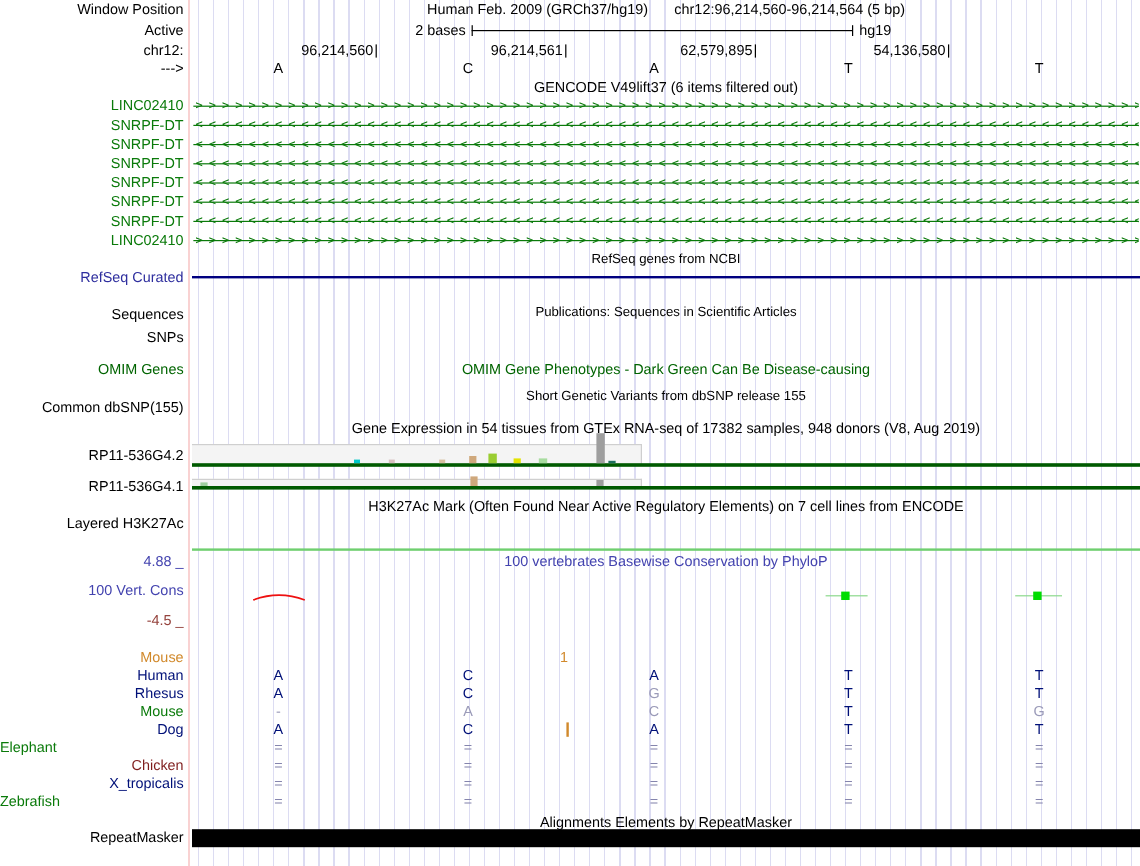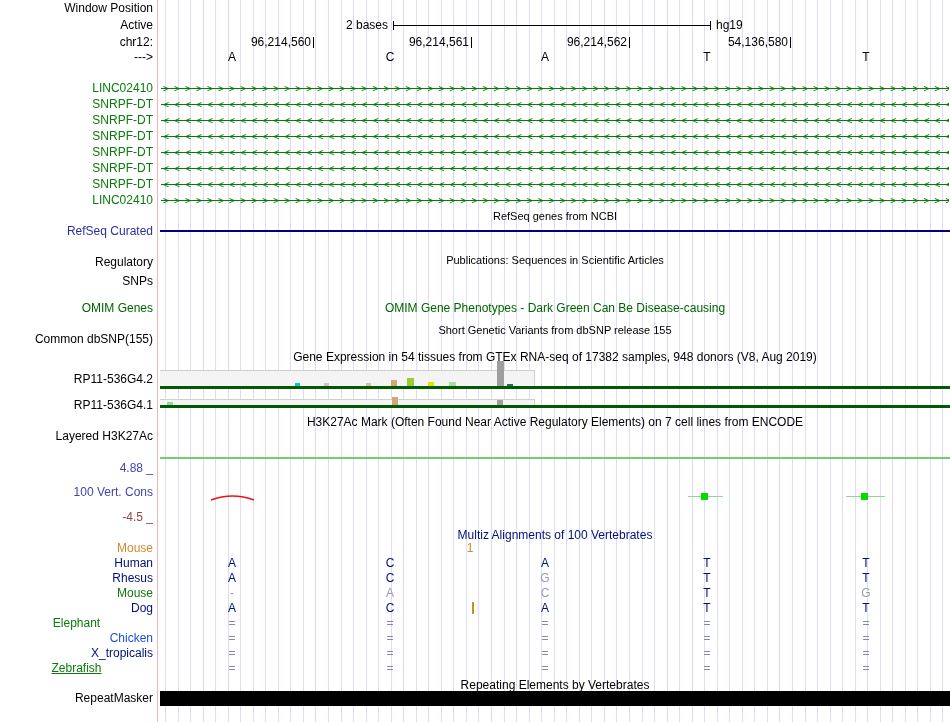--- a/index.html
+++ b/index.html
@@ -23,71 +23,76 @@
   .tick{position:absolute;width:1px;height:11px;background:#000;}
 </style>
 </head>
 <body>
 
 <div id="canvas">
   <div class="grid"></div>
   <div class="startline"></div>
 
   <div class="lbl" style="top:2px">Window Position</div>
+  <div class="hdrflex">
+    <span>Human Feb. 2009 (GRCh37/hg19)</span>
+    <span>chr12:96,214,560-96,214,564 (5 bp)</span>
+  </div>
 
   <div class="lbl" style="top:19px">Active</div>
   <div style="position:absolute;left:250px;top:19px;width:138px;text-align:right;line-height:13px">2 bases</div>
   <div style="position:absolute;left:393px;top:25px;width:317px;height:1px;background:#000"></div>
   <div class="tick" style="left:393px;top:21px;height:9px"></div>
   <div class="tick" style="left:710px;top:21px;height:9px"></div>
   <div style="position:absolute;left:716px;top:19px;line-height:13px">hg19</div>
 
   <div class="lbl" style="top:36px">chr12:</div>
   <div class="lbl" style="top:51px">---&gt;</div>
 
+  <div class="title" style="top:67px">GENCODE V49lift37 (6 items filtered out)</div>
 
   <div class="title small" style="top:210px">RefSeq genes from NCBI</div>
   <div class="lbl navy" style="top:225px">RefSeq Curated</div>
   <div style="position:absolute;left:160px;top:230px;width:790px;height:2px;background:#000080"></div>
 
   <div class="title small" style="top:254px">Publications: Sequences in Scientific Articles</div>
-  <div class="lbl" style="top:256px">Regulatory</div>
+  <div class="lbl" style="top:256px">Sequences</div>
   <div class="lbl" style="top:275px">SNPs</div>
 
   <div class="title dgreen" style="top:302px">OMIM Gene Phenotypes - Dark Green Can Be Disease-causing</div>
   <div class="lbl dgreen" style="top:302px">OMIM Genes</div>
 
   <div class="title small" style="top:324px">Short Genetic Variants from dbSNP release 155</div>
   <div class="lbl" style="top:333px">Common dbSNP(155)</div>
 
   <div class="title" style="top:351px">Gene Expression in 54 tissues from GTEx RNA-seq of 17382 samples, 948 donors (V8, Aug 2019)</div>
   <div class="lbl" style="top:373px">RP11-536G4.2</div>
   <div class="lbl" style="top:399px">RP11-536G4.1</div>
 
   <div class="title" style="top:416px">H3K27Ac Mark (Often Found Near Active Regulatory Elements) on 7 cell lines from ENCODE</div>
   <div class="lbl" style="top:430px">Layered H3K27Ac</div>
   <div style="position:absolute;left:160px;top:457px;width:790px;height:2px;background:#6fcf6f"></div>
 
+  <div class="title blue" style="top:462px">100 vertebrates Basewise Conservation by PhyloP</div>
   <div class="lbl blue" style="top:462px">4.88 _</div>
   <div class="lbl blue" style="top:486px">100 Vert. Cons</div>
   <div class="lbl maroon" style="top:511px">-4.5 _</div>
 
-  <div class="title mnavy" style="top:529px">Multiz Alignments of 100 Vertebrates</div>
   <div class="lbl orange" style="top:542px">Mouse</div>
   <div class="orange" style="position:absolute;left:464px;top:542px;width:12px;text-align:center;line-height:13px">1</div>
   <div style="position:absolute;left:472px;top:602px;width:2px;height:12px;background:#d1892b"></div>
 
-  <div class="title" style="top:679px">Repeating Elements by Vertebrates</div>
+  <div class="title" style="top:679px">Alignments Elements by RepeatMasker</div>
   <div class="lbl" style="top:692px">RepeatMasker</div>
   <div style="position:absolute;left:160px;top:691px;width:790px;height:15px;background:#000"></div>
 <div style="position: absolute; top: 36px; left: 207px; width: 104px; text-align: right; line-height: 13px;">96,214,560</div>
     <div style="position: absolute; top: 37px; left: 313px; width: 1px; height: 11px; background: rgb(0, 0, 0);"></div>
     <div style="position: absolute; top: 36px; left: 365px; width: 104px; text-align: right; line-height: 13px;">96,214,561</div>
     <div style="position: absolute; top: 37px; left: 471px; width: 1px; height: 11px; background: rgb(0, 0, 0);"></div>
-    <div style="position: absolute; top: 36px; left: 523px; width: 104px; text-align: right; line-height: 13px;">96,214,562</div>
+    <div style="position: absolute; top: 36px; left: 523px; width: 104px; text-align: right; line-height: 13px;">62,579,895</div>
     <div style="position: absolute; top: 37px; left: 629px; width: 1px; height: 11px; background: rgb(0, 0, 0);"></div>
     <div style="position: absolute; top: 36px; left: 684px; width: 104px; text-align: right; line-height: 13px;">54,136,580</div>
     <div style="position: absolute; top: 37px; left: 790px; width: 1px; height: 11px; background: rgb(0, 0, 0);"></div>
     <div style="position: absolute; top: 51px; left: 224px; width: 16px; text-align: center; line-height: 13px;">A</div>
     <div style="position: absolute; top: 51px; left: 382px; width: 16px; text-align: center; line-height: 13px;">C</div>
     <div style="position: absolute; top: 51px; left: 537px; width: 16px; text-align: center; line-height: 13px;">A</div>
     <div style="position: absolute; top: 51px; left: 699px; width: 16px; text-align: center; line-height: 13px;">T</div>
     <div style="position: absolute; top: 51px; left: 858px; width: 16px; text-align: center; line-height: 13px;">T</div>
     <div style="position: absolute; top: 82px; left: 0px; width: 153px; text-align: right; line-height: 13px; color: rgb(10, 122, 10);">LINC02410</div>
     <div style="position: absolute; top: 82px; left: 161px; width: 788px; height: 13px; overflow: hidden;">
@@ -169,37 +174,37 @@
     <div style="position: absolute; top: 587px; left: 382px; width: 16px; text-align: center; line-height: 13px; color: rgb(154, 154, 184);">A</div>
     <div style="position: absolute; top: 587px; left: 537px; width: 16px; text-align: center; line-height: 13px; color: rgb(154, 154, 184);">C</div>
     <div style="position: absolute; top: 587px; left: 699px; width: 16px; text-align: center; line-height: 13px; color: rgb(0, 16, 120);">T</div>
     <div style="position: absolute; top: 587px; left: 858px; width: 16px; text-align: center; line-height: 13px; color: rgb(154, 154, 184);">G</div>
     <div style="position: absolute; top: 602px; left: 0px; width: 153px; text-align: right; line-height: 13px; color: rgb(0, 16, 120);">Dog</div>
     <div style="position: absolute; top: 602px; left: 224px; width: 16px; text-align: center; line-height: 13px; color: rgb(0, 16, 120);">A</div>
     <div style="position: absolute; top: 602px; left: 382px; width: 16px; text-align: center; line-height: 13px; color: rgb(0, 16, 120);">C</div>
     <div style="position: absolute; top: 602px; left: 537px; width: 16px; text-align: center; line-height: 13px; color: rgb(0, 16, 120);">A</div>
     <div style="position: absolute; top: 602px; left: 699px; width: 16px; text-align: center; line-height: 13px; color: rgb(0, 16, 120);">T</div>
     <div style="position: absolute; top: 602px; left: 858px; width: 16px; text-align: center; line-height: 13px; color: rgb(0, 16, 120);">T</div>
-    <div style="position: absolute; top: 617px; left: 0px; width: 153px; text-align: center; line-height: 13px; color: rgb(10, 122, 10);">Elephant</div>
+    <div style="position: absolute; top: 617px; left: 0px; width: 153px; text-align: left; line-height: 13px; color: rgb(10, 122, 10);">Elephant</div>
     <div style="position: absolute; top: 617px; left: 224px; width: 16px; text-align: center; line-height: 13px; color: rgb(133, 133, 173);">=</div>
     <div style="position: absolute; top: 617px; left: 382px; width: 16px; text-align: center; line-height: 13px; color: rgb(133, 133, 173);">=</div>
     <div style="position: absolute; top: 617px; left: 537px; width: 16px; text-align: center; line-height: 13px; color: rgb(133, 133, 173);">=</div>
     <div style="position: absolute; top: 617px; left: 699px; width: 16px; text-align: center; line-height: 13px; color: rgb(133, 133, 173);">=</div>
     <div style="position: absolute; top: 617px; left: 858px; width: 16px; text-align: center; line-height: 13px; color: rgb(133, 133, 173);">=</div>
-    <div style="position: absolute; top: 632px; left: 0px; width: 153px; text-align: right; line-height: 13px; color: #1d4ed8;">Chicken</div>
+    <div style="position: absolute; top: 632px; left: 0px; width: 153px; text-align: right; line-height: 13px; color: #7f1d1d;">Chicken</div>
     <div style="position: absolute; top: 632px; left: 224px; width: 16px; text-align: center; line-height: 13px; color: rgb(133, 133, 173);">=</div>
     <div style="position: absolute; top: 632px; left: 382px; width: 16px; text-align: center; line-height: 13px; color: rgb(133, 133, 173);">=</div>
     <div style="position: absolute; top: 632px; left: 537px; width: 16px; text-align: center; line-height: 13px; color: rgb(133, 133, 173);">=</div>
     <div style="position: absolute; top: 632px; left: 699px; width: 16px; text-align: center; line-height: 13px; color: rgb(133, 133, 173);">=</div>
     <div style="position: absolute; top: 632px; left: 858px; width: 16px; text-align: center; line-height: 13px; color: rgb(133, 133, 173);">=</div>
     <div style="position: absolute; top: 647px; left: 0px; width: 153px; text-align: right; line-height: 13px; color: rgb(0, 16, 120);">X_tropicalis</div>
     <div style="position: absolute; top: 647px; left: 224px; width: 16px; text-align: center; line-height: 13px; color: rgb(133, 133, 173);">=</div>
     <div style="position: absolute; top: 647px; left: 382px; width: 16px; text-align: center; line-height: 13px; color: rgb(133, 133, 173);">=</div>
     <div style="position: absolute; top: 647px; left: 537px; width: 16px; text-align: center; line-height: 13px; color: rgb(133, 133, 173);">=</div>
     <div style="position: absolute; top: 647px; left: 699px; width: 16px; text-align: center; line-height: 13px; color: rgb(133, 133, 173);">=</div>
     <div style="position: absolute; top: 647px; left: 858px; width: 16px; text-align: center; line-height: 13px; color: rgb(133, 133, 173);">=</div>
-    <div style="position: absolute; top: 662px; left: 0px; width: 153px; text-align: center; line-height: 13px; color: rgb(10, 122, 10); text-decoration: underline;">Zebrafish</div>
+    <div style="position: absolute; top: 662px; left: 0px; width: 153px; text-align: left; line-height: 13px; color: rgb(10, 122, 10);">Zebrafish</div>
     <div style="position: absolute; top: 662px; left: 224px; width: 16px; text-align: center; line-height: 13px; color: rgb(133, 133, 173);">=</div>
     <div style="position: absolute; top: 662px; left: 382px; width: 16px; text-align: center; line-height: 13px; color: rgb(133, 133, 173);">=</div>
     <div style="position: absolute; top: 662px; left: 537px; width: 16px; text-align: center; line-height: 13px; color: rgb(133, 133, 173);">=</div>
     <div style="position: absolute; top: 662px; left: 699px; width: 16px; text-align: center; line-height: 13px; color: rgb(133, 133, 173);">=</div>
     <div style="position: absolute; top: 662px; left: 858px; width: 16px; text-align: center; line-height: 13px; color: rgb(133, 133, 173);">=</div>
   </div>
 
 </body></html>

